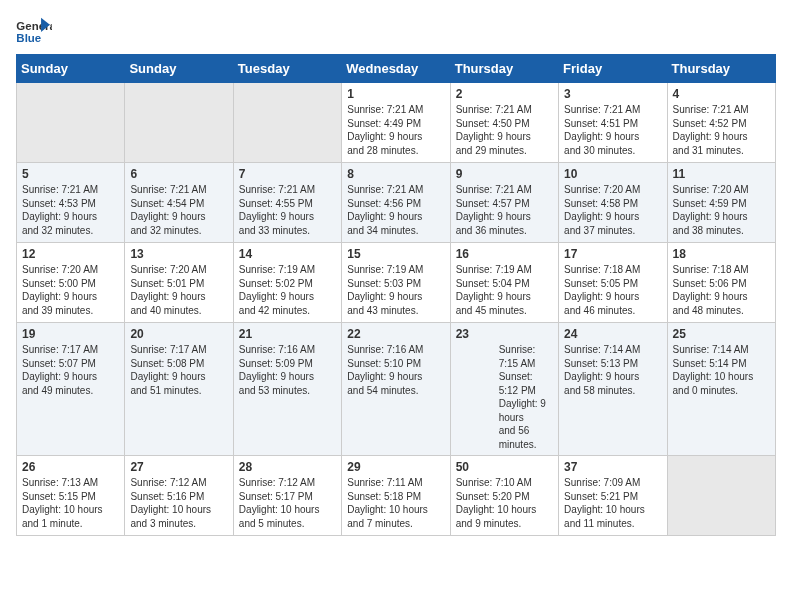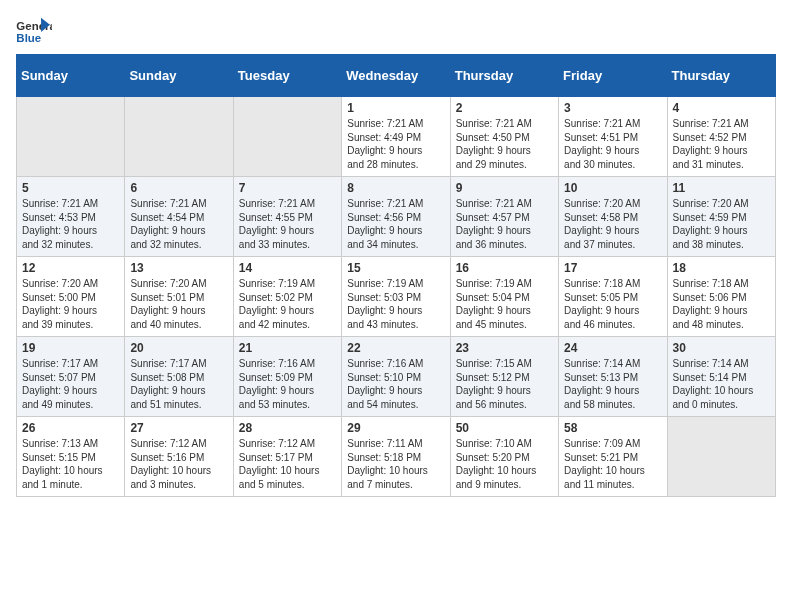--- a/index.html
+++ b/index.html
@@ -40,21 +40,21 @@
     table {
       width: 100%;
       border-collapse: collapse;
       table-layout: fixed;
     }
     thead th {
       background: #1a5fa8;
       color: #fff;
       font-size: 13px;
       font-weight: bold;
-      padding: 13px 4px;
+      padding: 6px 4px;
       text-align: left;
       border: 1px solid #1a5fa8;
     }
     tbody td {
       border: 1px solid #ccc;
       vertical-align: top;
       padding: 4px 5px;
       font-size: 10.5px;
       color: #333;
       min-height: 80px;
@@ -270,34 +270,34 @@
         </td>
         <td>
           <span class="day-num">22</span>
           <div class="day-info" style="white-space: pre-line;">Sunrise: 7:16 AM
 Sunset: 5:10 PM
 Daylight: 9 hours
 and 54 minutes.</div>
         </td>
         <td>
           <span class="day-num">23</span>
-          <div class="day-info" style="white-space: pre-line;">Sunrise: 7:15 AM
+          <div class="day-info" style="white-space: pre-line; margin-left: 43px;">Sunrise: 7:15 AM
 Sunset: 5:12 PM
 Daylight: 9 hours
 and 56 minutes.</div>
         </td>
         <td>
           <span class="day-num">24</span>
           <div class="day-info" style="white-space: pre-line;">Sunrise: 7:14 AM
 Sunset: 5:13 PM
 Daylight: 9 hours
 and 58 minutes.</div>
         </td>
         <td>
-          <span class="day-num">30</span>
+          <span class="day-num">25</span>
           <div class="day-info" style="white-space: pre-line;">Sunrise: 7:14 AM
 Sunset: 5:14 PM
 Daylight: 10 hours
 and 0 minutes.</div>
         </td>
       </tr>
       <tr>
         <td>
           <span class="day-num">26</span>
           <div class="day-info" style="white-space: pre-line;">Sunrise: 7:13 AM
@@ -327,21 +327,21 @@
 and 7 minutes.</div>
         </td>
         <td>
           <span class="day-num">50</span>
           <div class="day-info" style="white-space: pre-line;">Sunrise: 7:10 AM
 Sunset: 5:20 PM
 Daylight: 10 hours
 and 9 minutes.</div>
         </td>
         <td>
-          <span class="day-num">58</span>
+          <span class="day-num">37</span>
           <div class="day-info" style="white-space: pre-line;">Sunrise: 7:09 AM
 Sunset: 5:21 PM
 Daylight: 10 hours
 and 11 minutes.</div>
         </td>
         <td class="empty-cell"></td>
       </tr>
     </tbody>
 </table>
 

